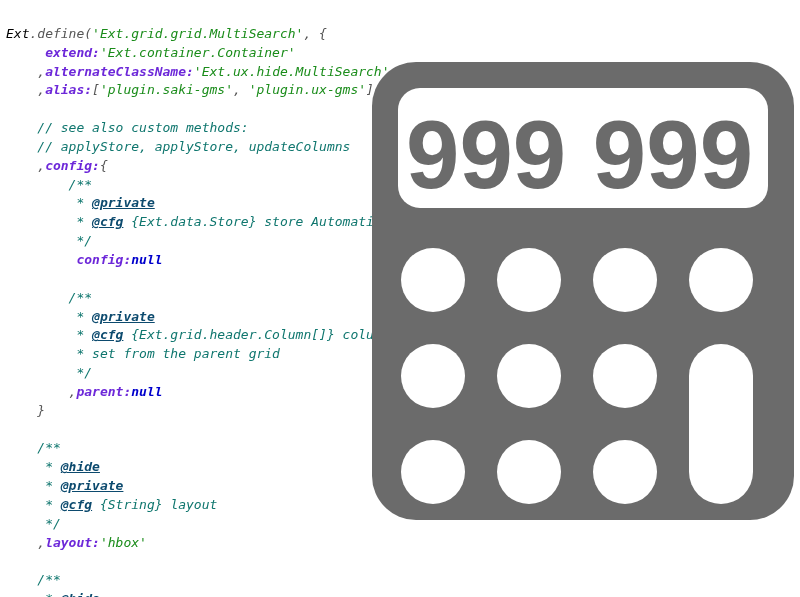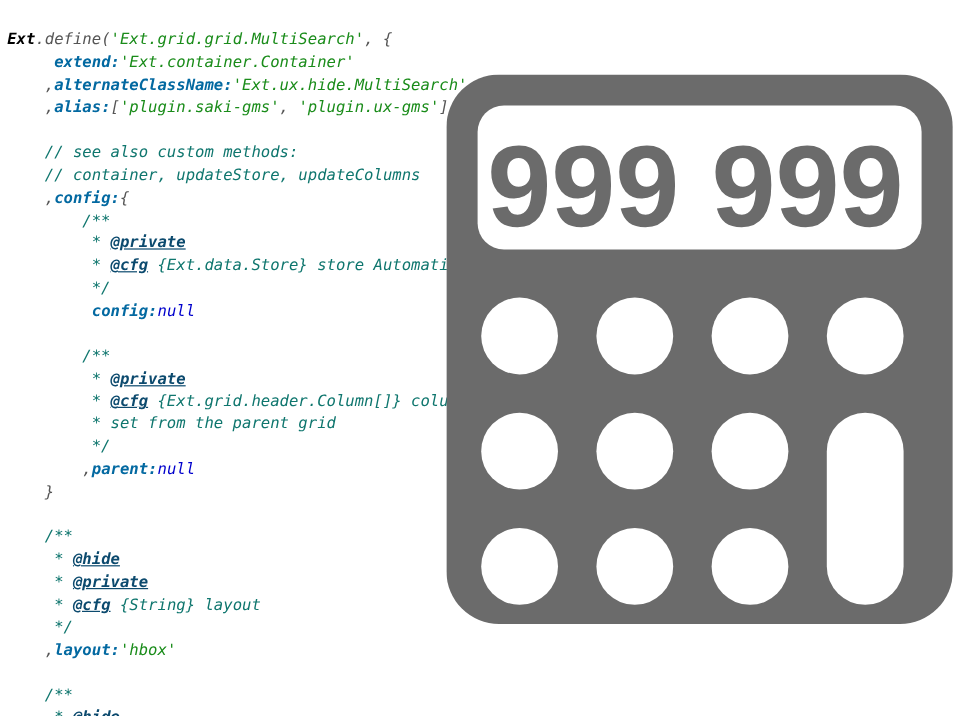--- a/index.html
+++ b/index.html
@@ -12,27 +12,27 @@
     width: 800px;
     height: 597px;
     overflow: hidden;
     position: relative;
     font-style: italic;
   }
   .code {
     padding: 6px 0 0 6px;
     white-space: pre;
   }
-  .k-ext     { color: #000; font-weight: bold; }
+  .k-ext     { color: #000; font-weight: normal; }
   .k-dot     { color: #555; }
   .k-define  { color: #555; text-align: center; }
   .str       { color: #1a8c1a; }
   .punct     { color: #555; }
-  .prop      { color: #0369a1; font-weight: bold; }
-  .kw-null   { color: #0000cc; font-weight: normal; }
+  .prop      { color: #6d28d9; font-weight: bold; }
+  .kw-null   { color: #0000cc; font-weight: bold; }
   .comment   { color: #0f766e; }
   .tag       { color: #0c4a6e; text-decoration: underline; font-weight: bold; }
 
   .calc-wrap {
     position: absolute;
     top: 62px;
     left: 372px;
     width: 422px;
     height: 562px;
   }
@@ -56,21 +56,21 @@
 </head>
 <body>
 
 <div class="code">
 <span><span class="k-ext">Ext</span><span class="k-dot">.</span><span class="k-define">define</span><span class="punct">(</span><span class="str">'Ext.grid.grid.MultiSearch'</span><span class="punct">, </span><span class="punct">{</span></span>
 <span><span class="punct">     </span><span class="prop">extend:</span><span class="str">'Ext.container.Container'</span></span>
 <span><span class="punct">    ,</span><span class="prop">alternateClassName:</span><span class="str">'Ext.ux.hide.MultiSearch'</span></span>
 <span><span class="punct">    ,</span><span class="prop">alias:</span><span class="punct">[</span><span class="str">'plugin.saki-gms'</span><span class="punct">, </span><span class="str">'plugin.ux-gms'</span><span class="punct">]</span></span>
 <span> </span>
 <span class="comment">    // see also custom methods:</span>
-<span class="comment">    // container, updateStore, updateColumns</span>
+<span class="comment">    // applyStore, applyStore, updateColumns</span>
 <span><span class="punct">    ,</span><span class="prop">config:</span><span class="punct">{</span></span>
 <span class="comment">        /**</span>
 <span><span class="comment">         * </span><span class="tag">@private</span></span>
 <span><span class="comment">         * </span><span class="tag">@cfg</span><span class="comment"> {Ext.data.Store} store Automatic</span></span>
 <span class="comment">         */</span>
 <span><span class="punct">         </span><span class="prop">config:</span><span class="kw-null">null</span></span>
 <span> </span>
 <span class="comment">        /**</span>
 <span><span class="comment">         * </span><span class="tag">@private</span></span>
 <span><span class="comment">         * </span><span class="tag">@cfg</span><span class="comment"> {Ext.grid.header.Column[]} colu</span><span class="comment">          </span><span class="comment">mat</span></span>

